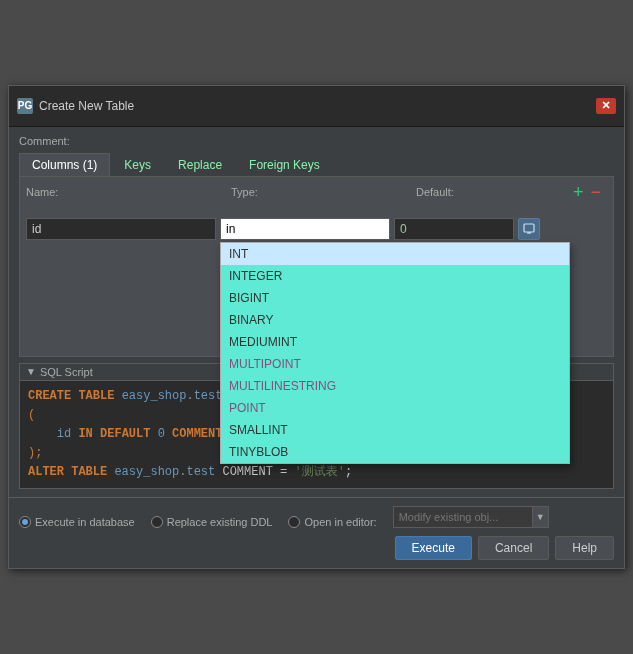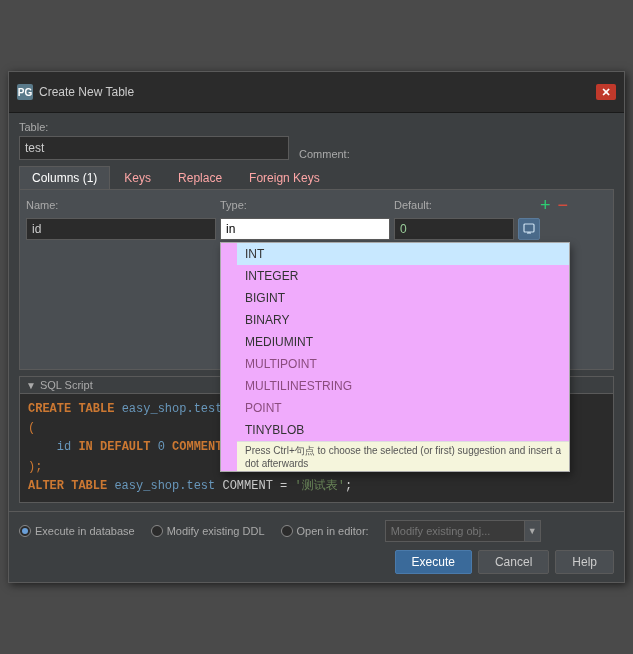--- a/index.html
+++ b/index.html
@@ -106,21 +106,21 @@
       font-size: 12px;
     }
     .tabs {
       display: flex;
       background: #3c3f41;
       border-bottom: 1px solid #5a5a5a;
       margin-bottom: 0;
     }
     .tab {
       padding: 4px 12px;
-      color: #fca5a5;
+      color: #86efac;
       cursor: pointer;
       font-size: 12px;
       border: 1px solid transparent;
       border-bottom: none;
       background: #3c3f41;
       margin-right: 1px;
     }
     .tab.active {
       color: #ffffff;
       background: #4a4e52;
@@ -197,25 +197,24 @@
       padding: 2px 5px;
       font-size: 12px;
       height: 22px;
       outline: none;
     }
     .autocomplete-dropdown {
       position: absolute;
       top: 24px;
       left: 194px;
       width: 350px;
-      background: #f0abfc;
+      background: #5eead4;
       border: 1px solid #aaa;
       z-index: 100;
       box-shadow: 2px 4px 8px rgba(0,0,0,0.4);
-      padding-left: 16px;
     }
     .autocomplete-item {
       padding: 2px 8px;
       font-size: 12px;
       color: #000;
       cursor: pointer;
       line-height: 18px;
     }
     .autocomplete-item:first-child {
       background: #c8e8ff;
@@ -262,21 +261,21 @@
     .sql-tbl { color: #6897bb; }
     .sql-str { color: #6a8759; }
     .sql-num { color: #6897bb; }
     .bottom-section {
       padding: 8px 10px;
       background: #3c3f41;
       border-top: 1px solid #5a5a5a;
     }
     .radio-row {
       display: flex;
-      align-items: center;
+      align-items: flex-end;
       gap: 16px;
       margin-bottom: 8px;
     }
     .radio-group {
       display: flex;
       align-items: center;
       gap: 4px;
       cursor: pointer;
     }
     .radio-circle {
@@ -348,45 +347,41 @@
       color: #ccc;
     }
     .top-fields {
       display: flex;
       gap: 10px;
       margin-bottom: 6px;
       align-items: flex-end;
     }
     .header-labels-row {
       display: flex;
-      gap: 4px;
-      align-items: center;
-      margin-bottom: 4px;
+      gap: 15px;
+      align-items: center;
+      margin-bottom: 17px;
     }
   </style>
 </head>
 <body>
 
 <div class="dialog">
 
   <div class="title-bar">
     <div class="title-bar-left">
       <div class="title-bar-icon">PG</div>
       <span class="title-bar-title">Create New Table</span>
     </div>
     <div class="close-btn">✕</div>
   </div>
 
   <div class="dialog-body">
 
     <div class="top-fields">
-      <div class="field-group">
-        <label class="field-label">Table:</label>
-        <input class="field-input table-input" value="test" style="">
-      </div>
       <div class="field-group">
         <label class="field-label">Comment:</label>
       </div>
     </div>
 
     <div class="tabs">
       <div class="tab active">Columns (1)</div>
       <div class="tab">Keys</div>
       <div class="tab">Replace</div>
       <div class="tab">Foreign Keys</div>
@@ -418,22 +413,22 @@
 
         <div class="autocomplete-dropdown">
           <div class="autocomplete-item dark">INT</div>
           <div class="autocomplete-item dark">INTEGER</div>
           <div class="autocomplete-item dark">BIGINT</div>
           <div class="autocomplete-item dark">BINARY</div>
           <div class="autocomplete-item dark">MEDIUMINT</div>
           <div class="autocomplete-item purple">MULTIPOINT</div>
           <div class="autocomplete-item purple">MULTILINESTRING</div>
           <div class="autocomplete-item purple">POINT</div>
+          <div class="autocomplete-item dark">SMALLINT</div>
           <div class="autocomplete-item dark">TINYBLOB</div>
-          <div class="autocomplete-hint">Press Ctrl+句点 to choose the selected (or first) suggestion and insert a dot afterwards</div>
         </div>
       </div>
     </div>
 
     <div class="sql-section">
       <div class="sql-header">
         <span class="sql-arrow">▼</span>
         <span class="sql-title">SQL Script</span>
       </div>
       <div class="sql-editor">
@@ -457,21 +452,21 @@
   </div>
 
   <div class="bottom-section">
     <div class="radio-row">
       <div class="radio-group">
         <div class="radio-circle checked"></div>
         <span class="radio-label">Execute in database</span>
       </div>
       <div class="radio-group">
         <div class="radio-circle"></div>
-        <span class="radio-label">Modify existing DDL</span>
+        <span class="radio-label">Replace existing DDL</span>
       </div>
       <div class="radio-group">
         <div class="radio-circle"></div>
         <span class="radio-label">Open in editor:</span>
       </div>
       <div style="display:flex;align-items:center;">
         <input class="modify-input" placeholder="Modify existing obj..." style="color: rgb(136, 136, 136); background: rgb(58, 58, 58);">
         <div class="modify-arrow">▼</div>
       </div>
     </div>

